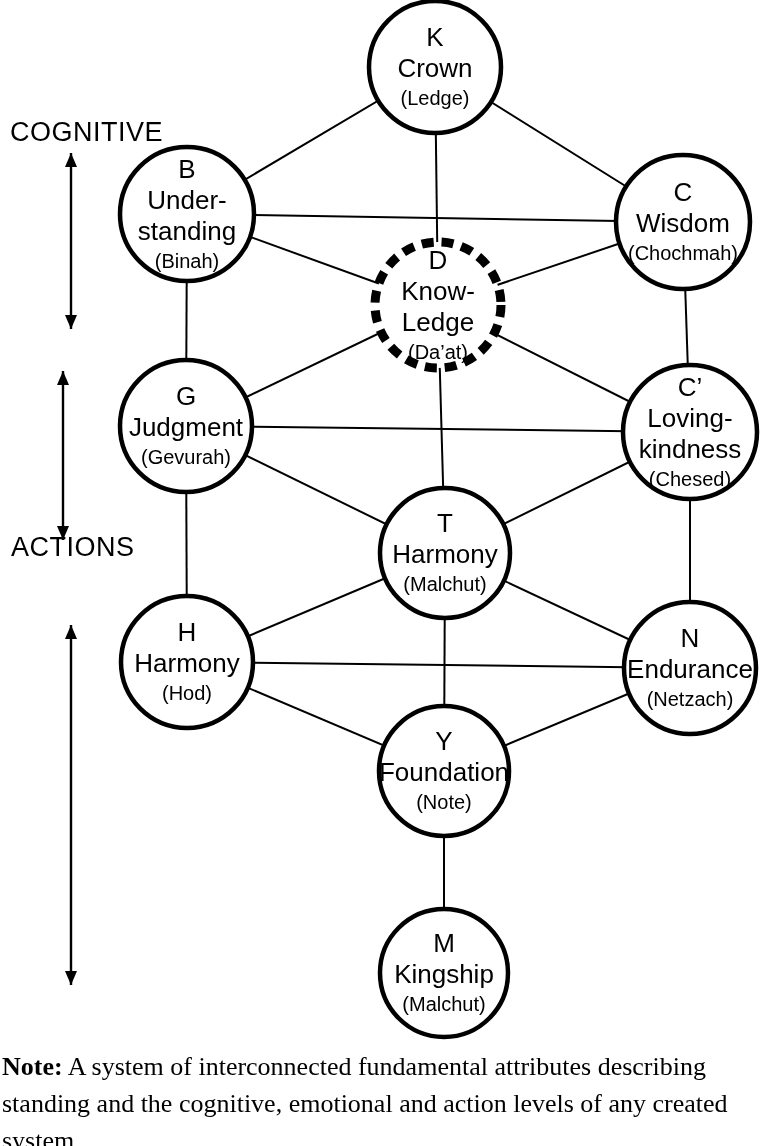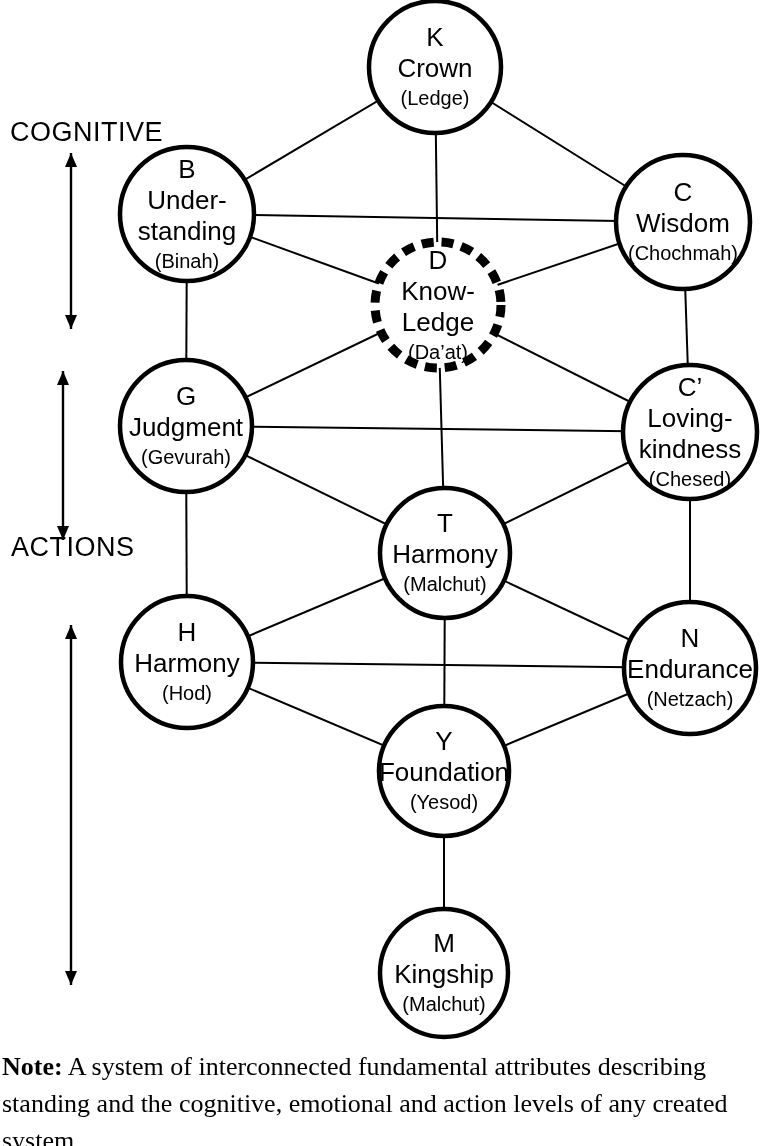--- a/index.html
+++ b/index.html
@@ -163,21 +163,21 @@
           <div class="node-translit">(Hod)</div>
         </div>
         <div class="node-label" style="left: 624px; top: 602px; width: 132px; height: 132px;">
           <div class="node-letter">N</div>
           <div class="node-name">Endurance</div>
           <div class="node-translit">(Netzach)</div>
         </div>
         <div class="node-label" style="left: 379px; top: 706px; width: 130px; height: 130px;">
           <div class="node-letter">Y</div>
           <div class="node-name">Foundation</div>
-          <div class="node-translit">(Yesod)</div>
+          <div class="node-translit">(Note)</div>
         </div>
         <div class="node-label" style="left: 380px; top: 909px; width: 128px; height: 128px;">
           <div class="node-letter">M</div>
           <div class="node-name">Kingship</div>
           <div class="node-translit">(Malchut)</div>
         </div>
       </div>
 
     <p class="note">
       <span class="note-line"><span class="note-bold">Note:</span><span> A system of interconnected fundamental attributes describing</span></span>

